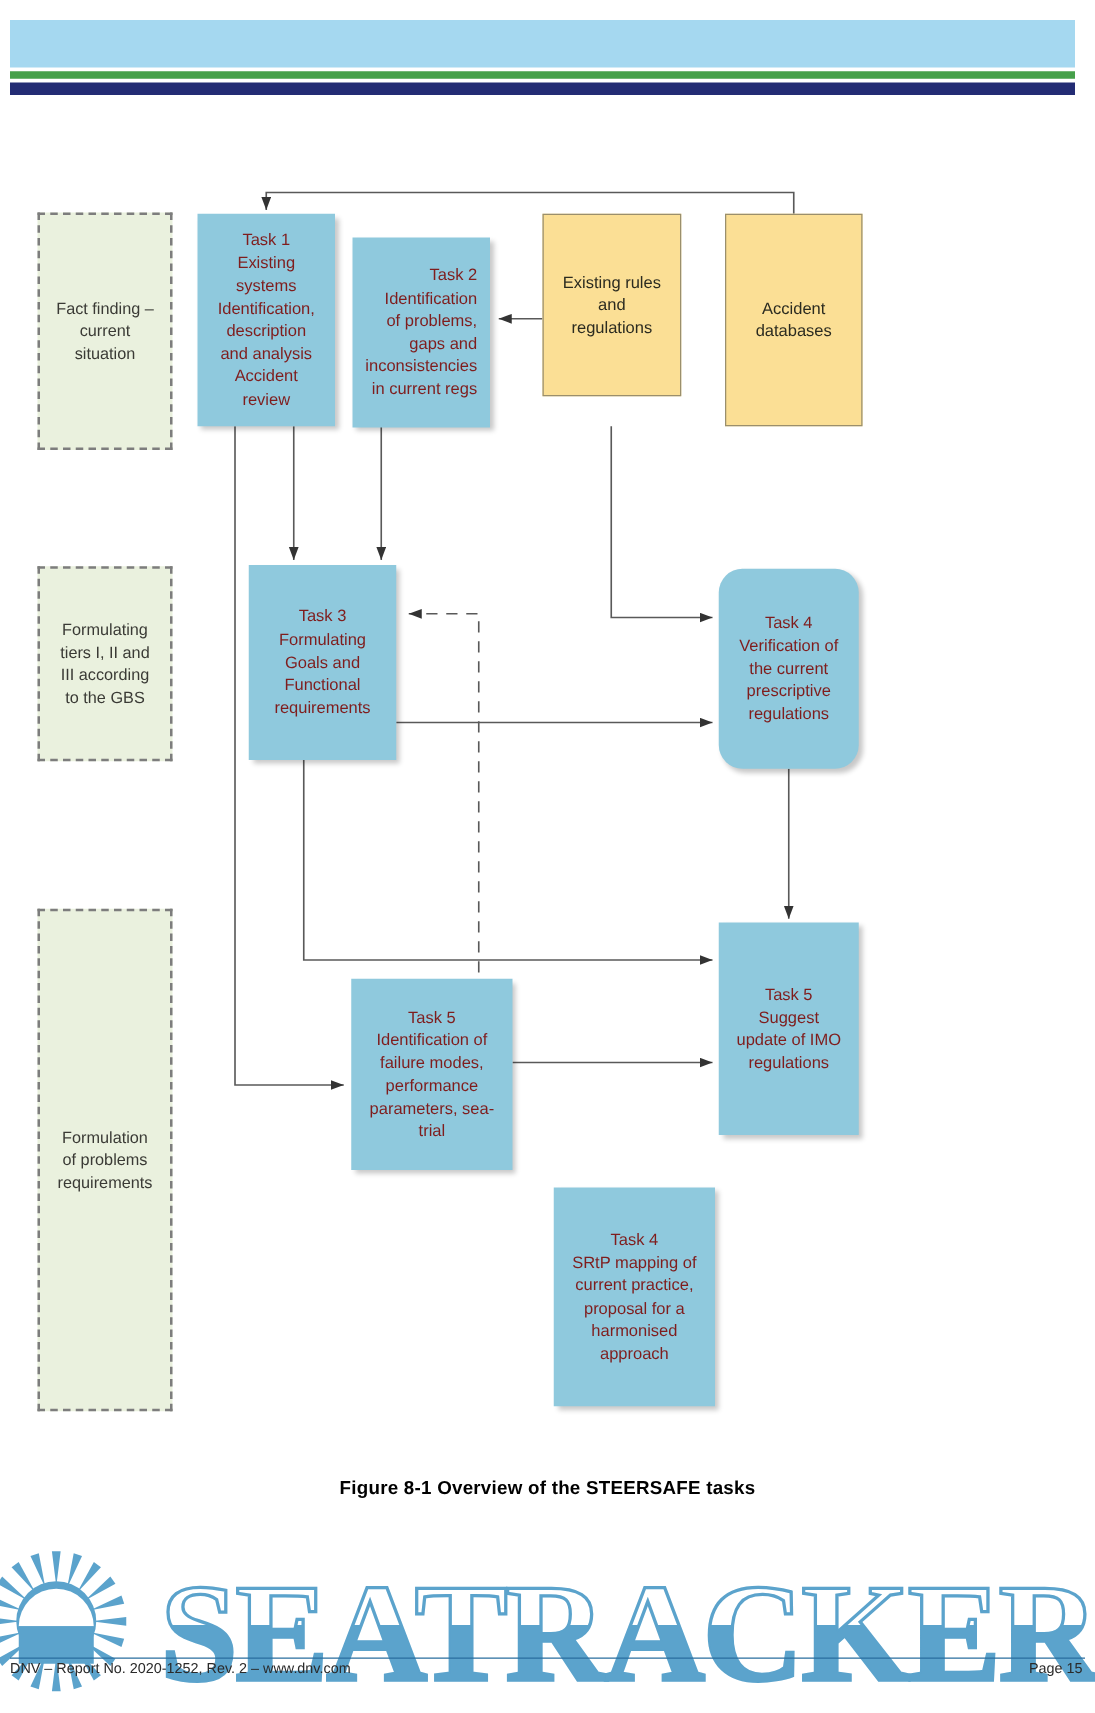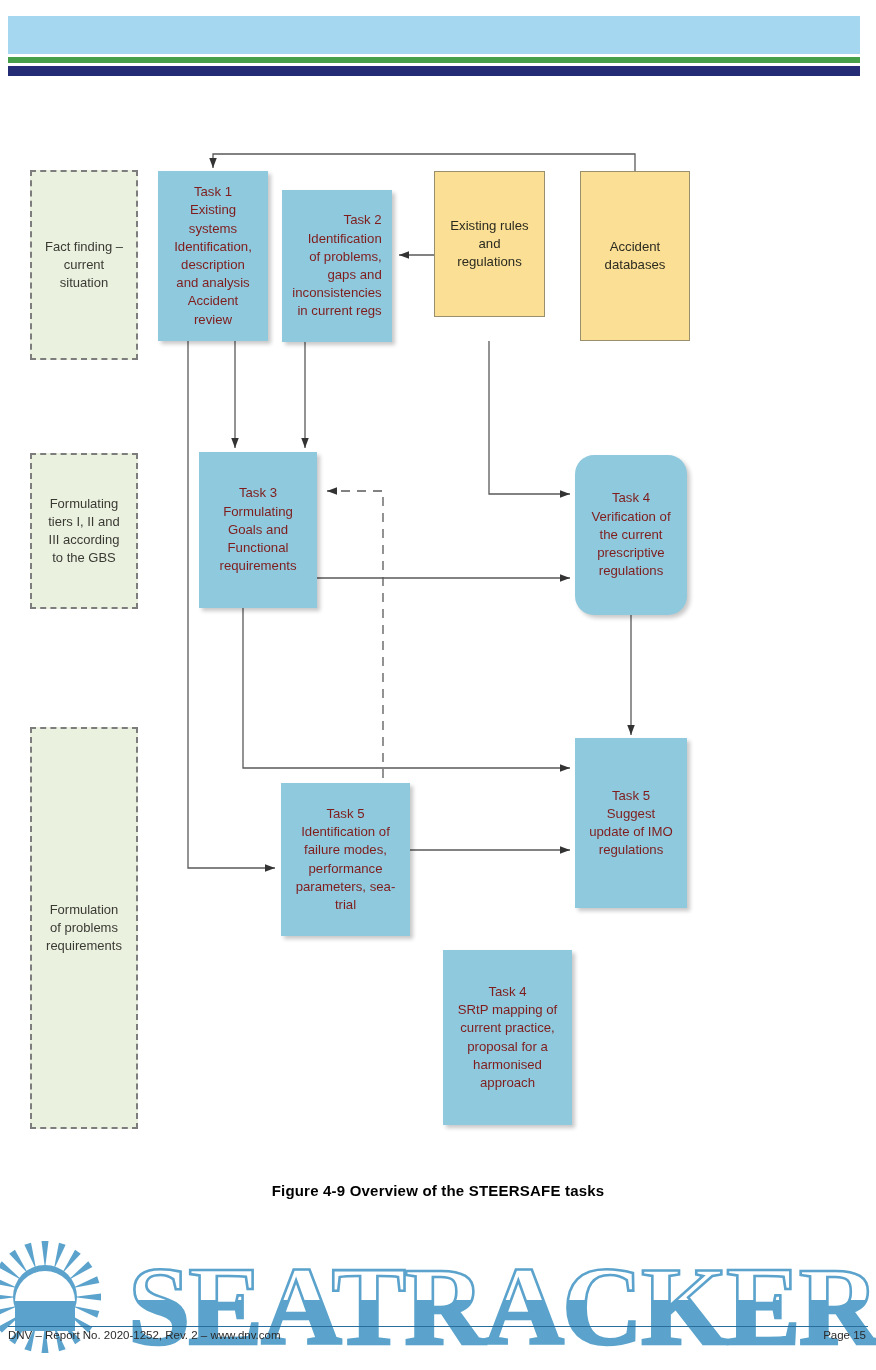--- a/index.html
+++ b/index.html
@@ -256,21 +256,21 @@
 and
 regulations</span>
     </div>
     <div class="node orange" style="left:580px; top:171px; width:110px; height:170px;">
       <span>Accident
 databases</span>
     </div>
 
   </div>
 
-  <div class="caption">Figure 4-9 Overview of the STEERSAFE tasks</div>
+  <div class="caption">Figure 8-1 Overview of the STEERSAFE tasks</div>
 
   <svg class="watermark" viewBox="0 0 876 148">
 
     <g transform="translate(45,75)">
       <g fill="#5ba3cc">
         <g id="rays">
           <polygon points="-3.5,-56 3.5,-56 0,-28"></polygon>
         </g>
         <g transform="rotate(18)">
             <polygon points="-3.5,-56 3.5,-56 0,-28"></polygon>

